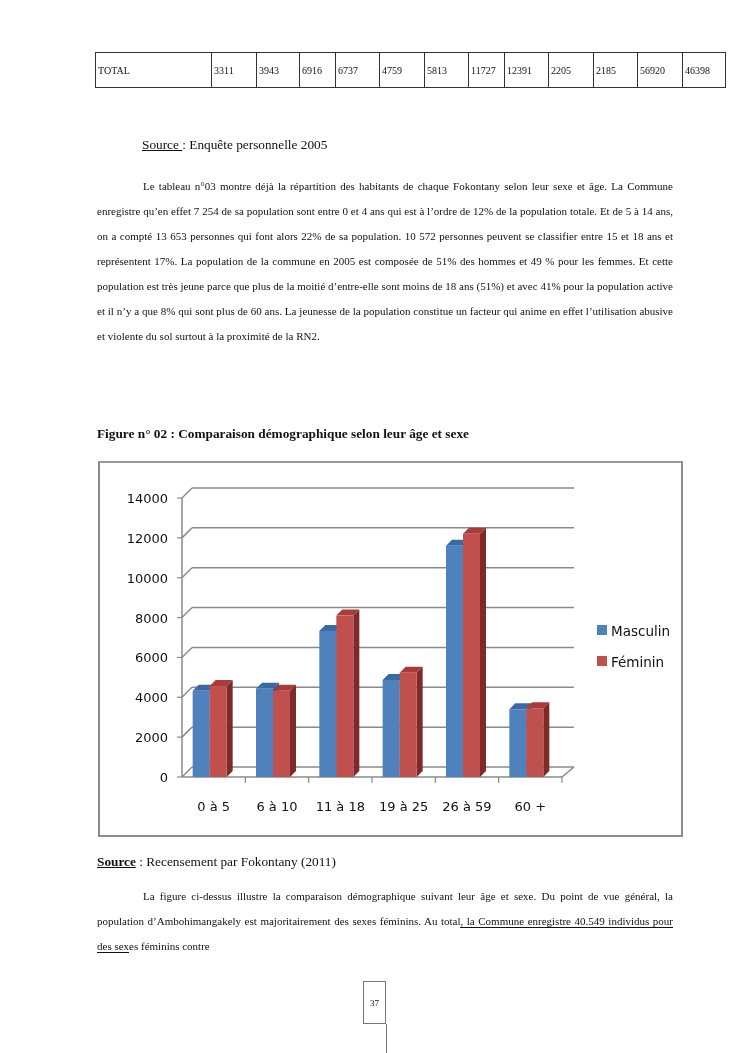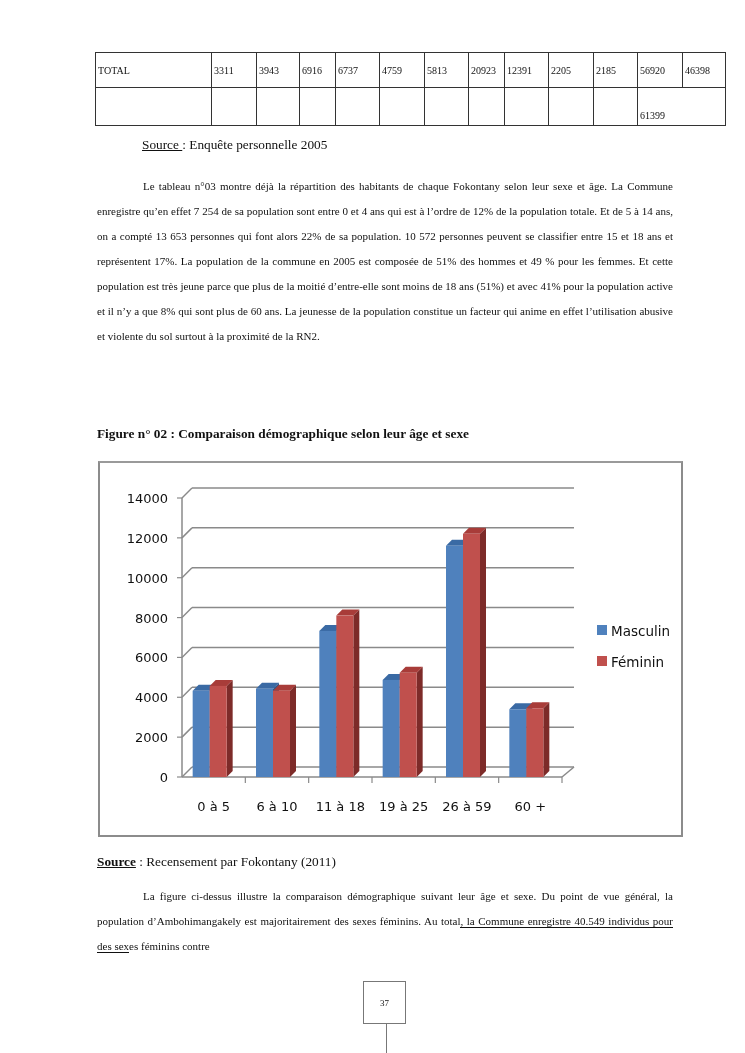--- a/index.html
+++ b/index.html
@@ -13,21 +13,21 @@
   .p .indent { display:inline-block; width:46px; }
   .src1 { position:absolute; left:142px; top:137px; font-size:13.3px; }
   .u { text-decoration:underline; }
   .figtitle { position:absolute; left:97px; top:426px; font-size:13.3px; font-weight:bold; }
   .chart { position:absolute; left:98px; top:461px; width:585px; height:376px;
            border:2px solid #8c8c8c; border-top-color:#9a9a9a; box-sizing:border-box; background:#fff; }
   .chart svg { position:absolute; left:0; top:0; }
   .src2 { position:absolute; left:97px; top:854px; font-size:13.3px; }
   .src2 b { text-decoration:underline; }
   .ul-phrase { border-bottom:1px solid #111; }
-  .pagebox { position:absolute; left:363px; top:981px; width:43px; height:43px; border:1px solid #777;
+  .pagebox { position:absolute; left:363px; top:981px; width:23px; height:43px; border:1px solid #777;
              box-sizing:border-box; font-size:9px; text-align:center; line-height:43px; }
   .pageline { position:absolute; left:386px; top:1024px; width:1px; height:29px; background:#777; }
   .ax { font-family:"DejaVu Sans", sans-serif; font-size:13px; fill:#111; }
   .lg { font-family:"DejaVu Sans", sans-serif; font-size:13.5px; fill:#111; }
 </style>
 </head>
 <body>
 
 <table class="tbl">
   <colgroup>
@@ -47,40 +47,26 @@
   </colgroup>
   <tbody>
       <tr>
     <td>TOTAL</td>
     <td>3311</td>
     <td>3943</td>
     <td>6916</td>
     <td>6737</td>
     <td>4759</td>
     <td>5813</td>
-    <td>20923</td>
+    <td>11727</td>
     <td>12391</td>
     <td>2205</td>
     <td>2185</td>
     <td>56920</td>
     <td>46398</td>
-  </tr>
-  <tr>
-    <td></td>
-    <td></td>
-    <td></td>
-    <td></td>
-    <td></td>
-    <td></td>
-    <td></td>
-    <td></td>
-    <td></td>
-    <td></td>
-    <td></td>
-    <td colspan="2" class="merged">61399</td>
   </tr>
 </tbody>
   </table>
 
 <div class="src1"><span class="u">Source </span><span>: Enquête personnelle 2005</span></div>
 
 <p class="p" style="top:174px;"><span class="indent"></span><span>Le tableau n°03 montre déjà la répartition des habitants de chaque Fokontany selon leur sexe et âge. La Commune enregistre qu’en effet 7 254 de sa population sont entre 0 et 4 ans qui est à l’ordre de 12% de la population totale. Et de 5 à 14 ans, on a compté 13 653 personnes qui font alors 22% de sa population. 10 572 personnes peuvent se classifier entre  15 et 18 ans et représentent 17%. La population de la commune en 2005 est composée de 51% des hommes et 49 % pour les femmes.  Et cette population est très jeune parce que plus de la moitié d’entre-elle sont moins de 18 ans (51%) et avec 41% pour la population active et il n’y a que 8% qui sont plus de 60 ans. La jeunesse de la population constitue un facteur qui anime en effet l’utilisation abusive et violente du sol surtout à la proximité de la RN2.</span></p>
 
 <div class="figtitle">Figure n° 02 : Comparaison démographique selon leur âge et sexe</div>
 

